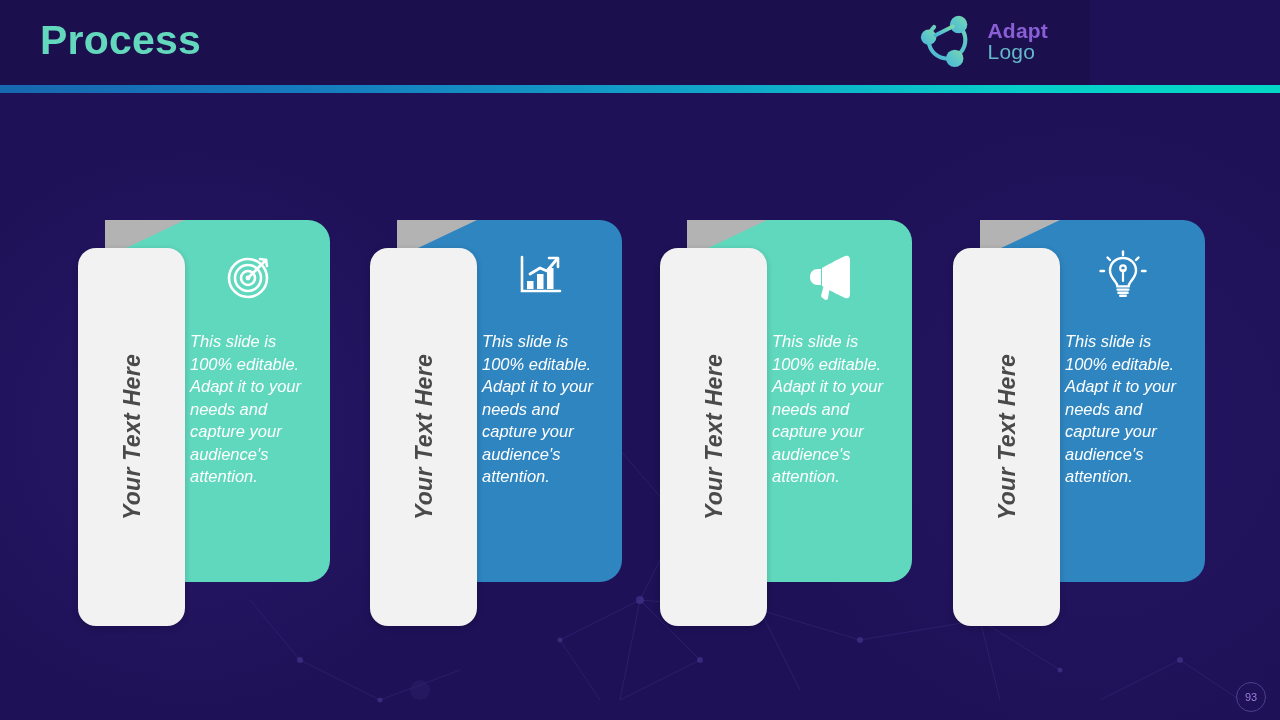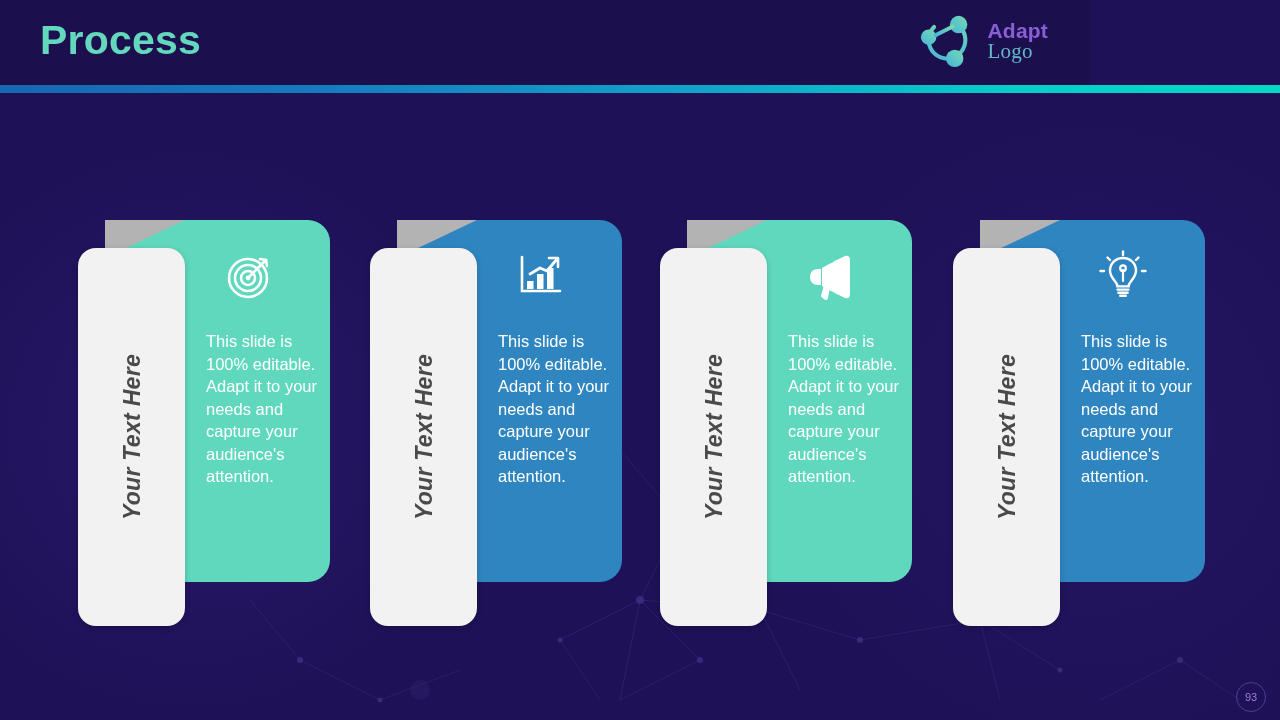--- a/index.html
+++ b/index.html
@@ -89,21 +89,20 @@
     font-size: 21px;
     font-weight: bold;
     color: #8a5fd6;
     letter-spacing: 0.2px;
   }
   .logo-line2 {
     font-size: 21px;
     font-weight: normal;
     color: #63b9c9;
     letter-spacing: 0.2px;
-    font-family: Liberation Serif, serif;
   }
 
   
   .cards {
     position: absolute;
     left: 0; top: 0;
     width: 1280px; height: 720px;
     z-index: 2;
   }
   .card {
@@ -174,26 +173,27 @@
     height: 62px;
     display: flex;
     align-items: center;
     justify-content: center;
   }
   .card-icon svg { width: 52px; height: 52px; display: block; }
 
   
   .card-body {
     position: absolute;
-    left: 206px;
+    left: 190px;
     top: 110px;
     width: 132px;
     font-size: 16.5px;
     line-height: 22.5px;
     color: #ffffff;
+    font-style: italic;
   }
 
   
   .page-badge {
     position: absolute;
     right: 14px;
     bottom: 8px;
     width: 28px;
     height: 28px;
     border-radius: 50%;

